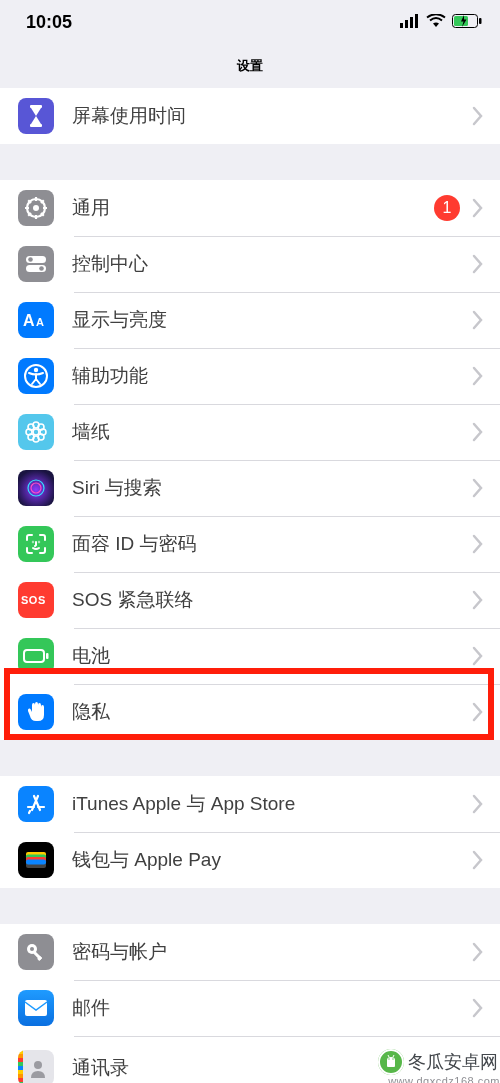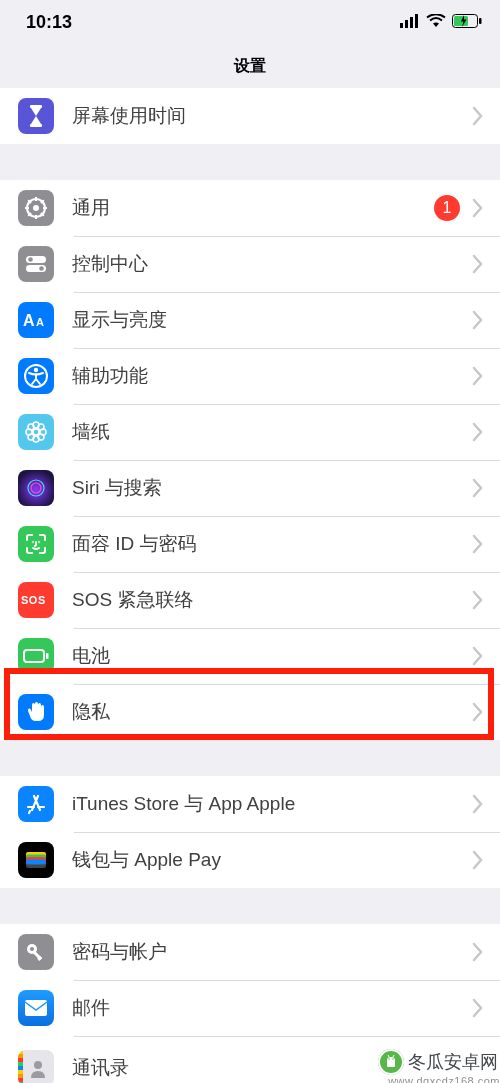--- a/index.html
+++ b/index.html
@@ -22,21 +22,21 @@
     font-size: 18px;
   }
   .status-right { display: flex; align-items: center; gap: 6px; }
   .title-bar {
     height: 44px;
     display: flex;
     align-items: center;
     justify-content: center;
     background: #efeff4;
     font-weight: 600;
-    font-size: 16px;
+    font-size: 13px;
   }
   .group-gap { height: 36px; background: #efeff4; }
   .row {
     height: 56px;
     background: #fff;
     display: flex;
     align-items: center;
     padding-left: 18px;
     position: relative;
   }
@@ -101,21 +101,21 @@
   .wm-badge{
     width:26px;height:26px;border-radius:50%;
     background:#57b749;display:flex;align-items:center;justify-content:center;
     box-shadow:0 0 0 2px #fff inset;
   }
 </style>
 </head>
 <body>
 
 <div class="status-bar">
-  <span>10:13</span>
+  <span>10:05</span>
   <span class="status-right">
     <span><svg width="20" height="14" viewBox="0 0 20 14">
           <rect x="0" y="9" width="3" height="5" fill="#000"></rect>
           <rect x="5" y="6" width="3" height="8" fill="#000"></rect>
           <rect x="10" y="3" width="3" height="11" fill="#000"></rect>
           <rect x="15" y="0" width="3" height="14" fill="#000"></rect>
         </svg></span>
     <span><svg width="20" height="14" viewBox="0 0 20 14">
           <path d="M10 13 L7 9.5 Q10 7.5 13 9.5 Z" fill="#000"></path>
           <path d="M4 6.5 Q10 1.5 16 6.5" stroke="#000" stroke-width="2" fill="none"></path>
@@ -295,21 +295,21 @@
 </div>
 
 <div class="group-gap"></div>
 
 <div class="row">
   <span class="icon" style="background:#0a84ff">
     <svg width="22" height="22" viewBox="0 0 22 22" fill="none" stroke="#fff" stroke-width="2.2" stroke-linecap="round">
         <path d="M9 3 L15 17 M13 3 L7 17 M3 14 H9 M13 14 H19 M5 18 L4 20"></path>
       </svg>
   </span>
-  <span class="label">iTunes Store 与 App Apple</span>
+  <span class="label">iTunes Apple 与 App Store</span>
   <svg class="chevron" viewBox="0 0 12 20">
       <path d="M2 2 L9 10 L2 18" stroke="currentColor" stroke-width="2.5" fill="none" stroke-linecap="round"></path>
     </svg>
 </div>
 <div class="row">
   <span class="icon" style="background:#000">
     <svg width="24" height="20" viewBox="0 0 24 20">
         <rect x="2" y="6" width="20" height="12" rx="2" fill="#444"></rect>
         <rect x="2" y="2" width="20" height="5" rx="2" fill="#ffcc00"></rect>
         <rect x="2" y="4.5" width="20" height="5" rx="2" fill="#34c759"></rect>

